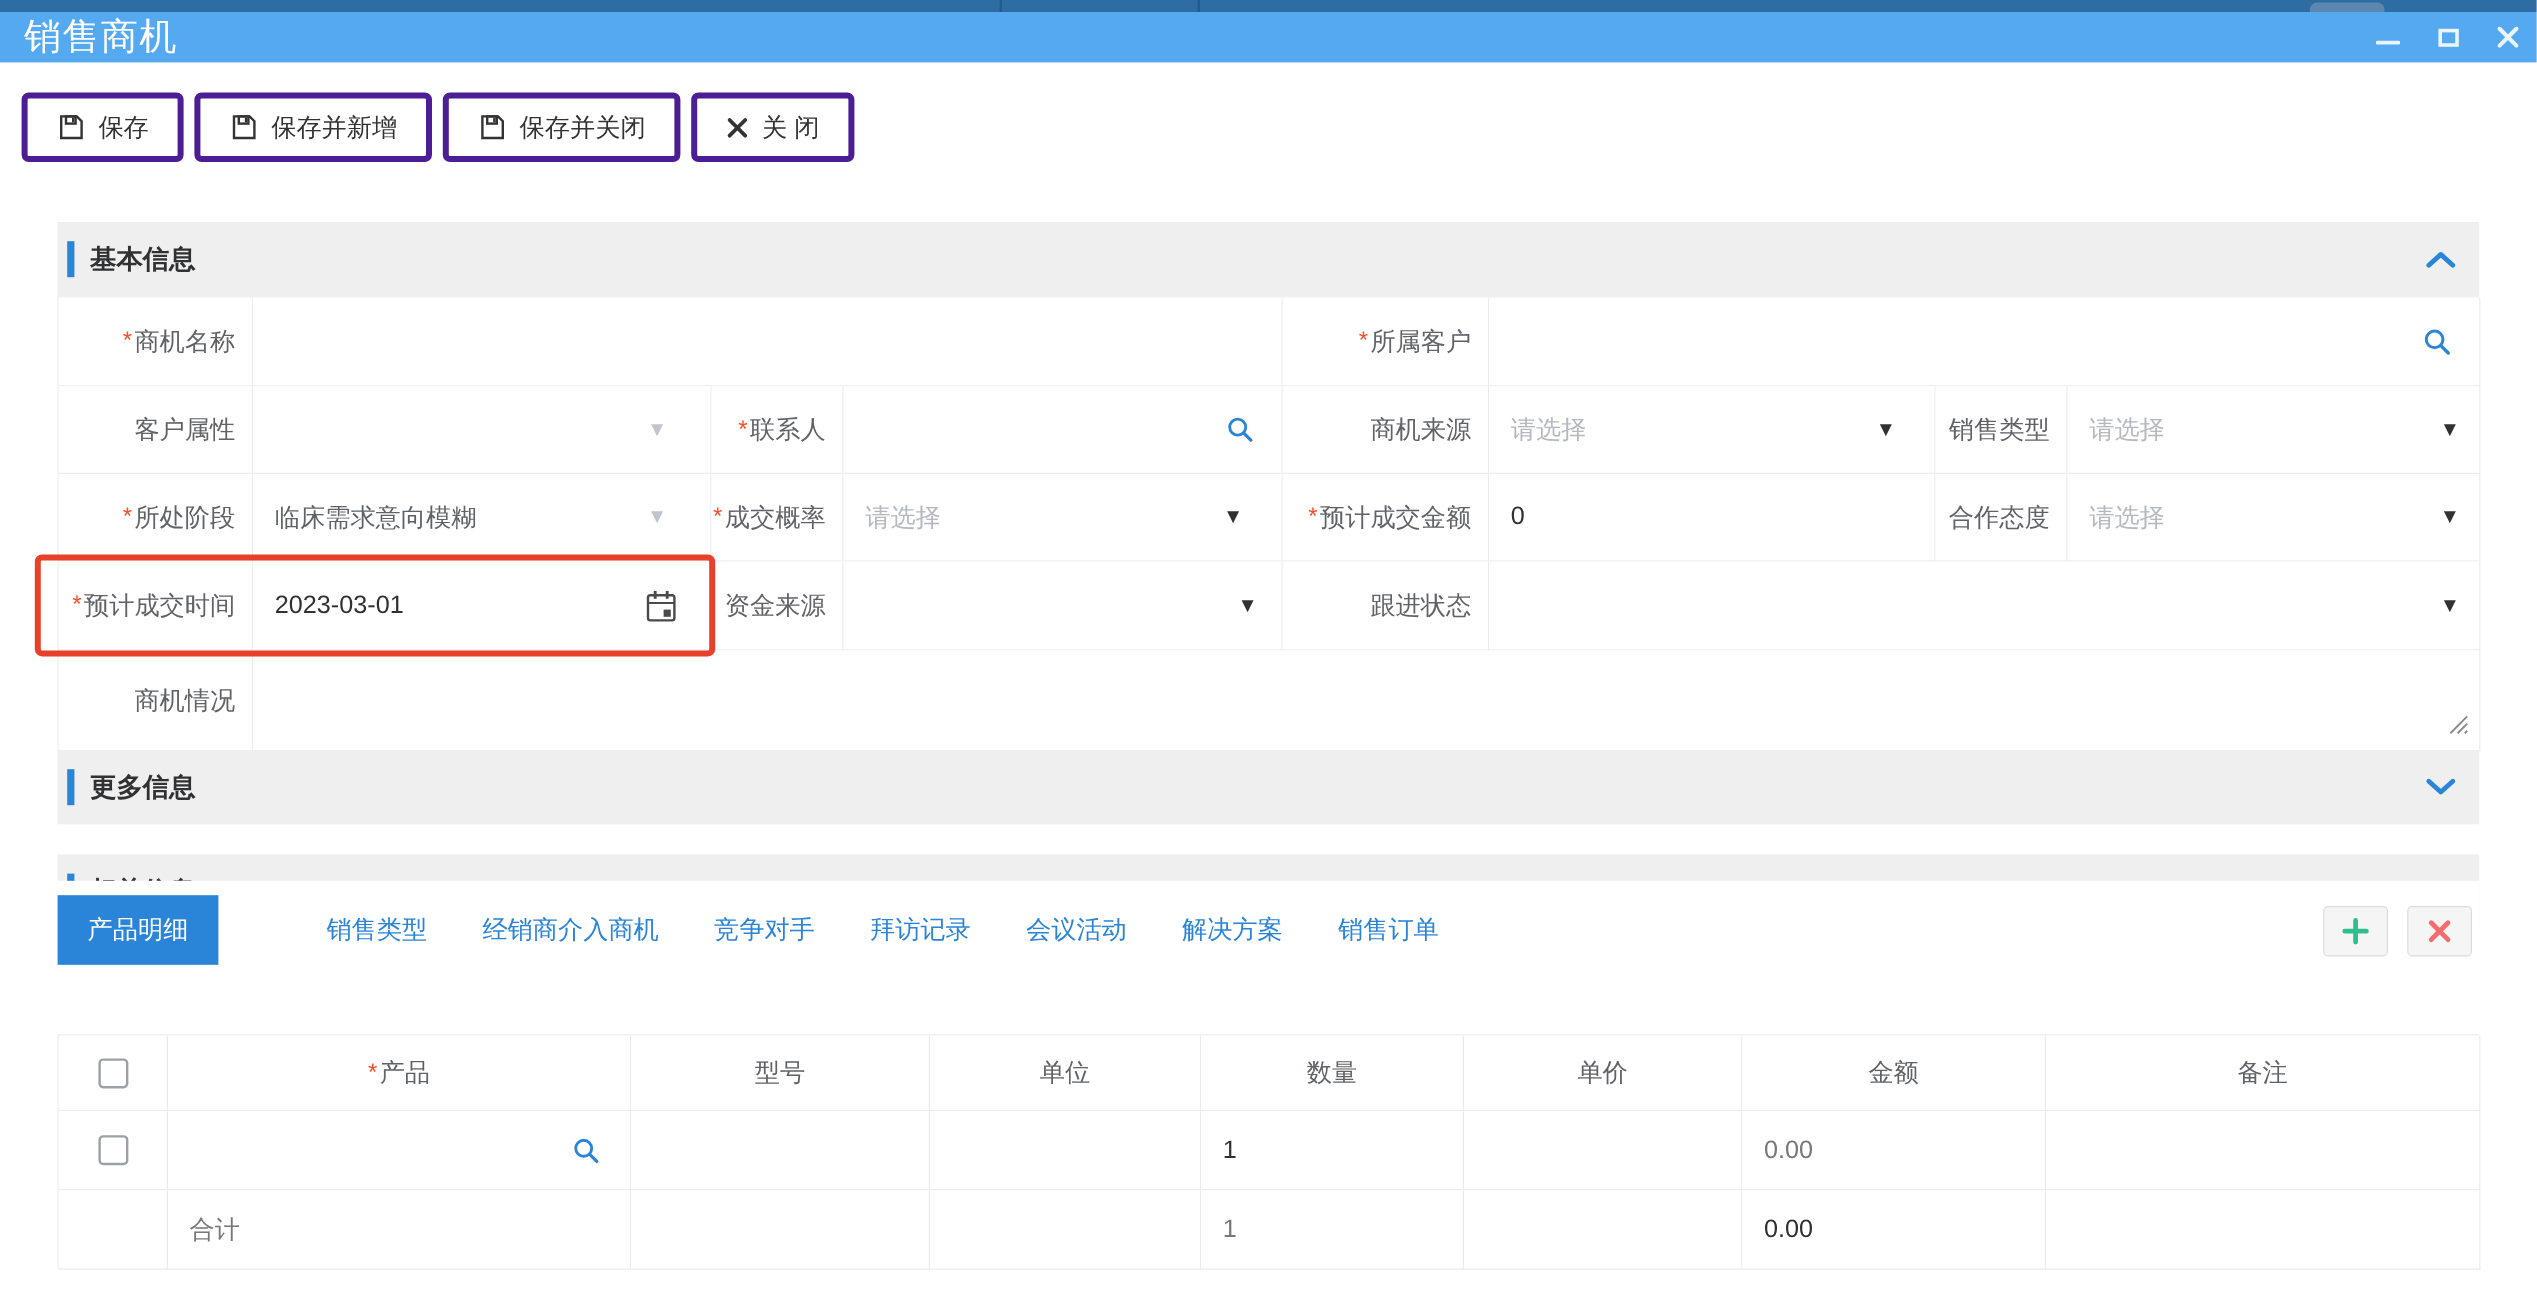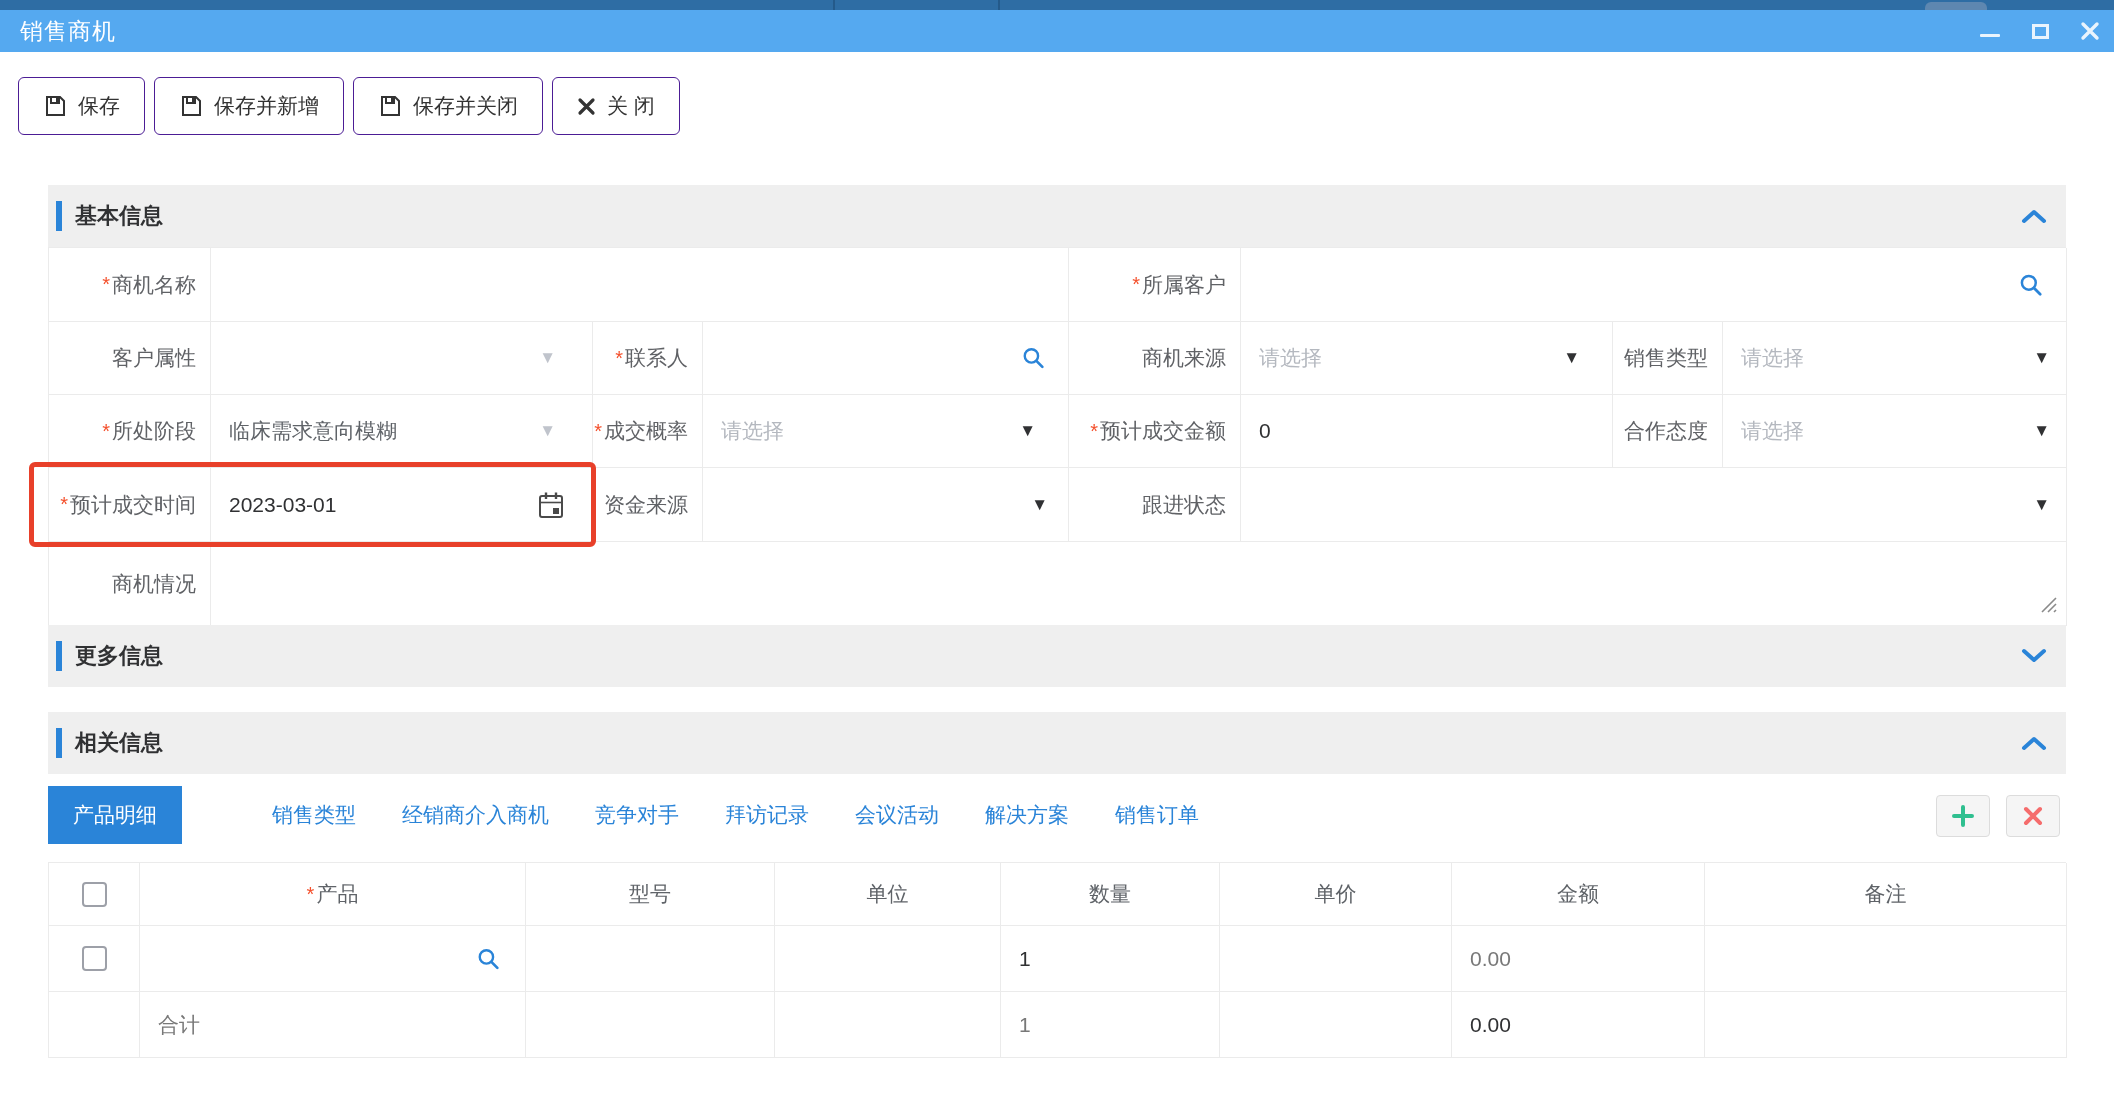--- a/index.html
+++ b/index.html
@@ -10,29 +10,29 @@
   
   .top-strip { position:absolute; left:0; top:0; width:2114px; height:10px; background:#2e6da4; }
   .top-strip .div1 { position:absolute; left:833px; top:0; width:2px; height:10px; background:#245a8a; }
   .top-strip .div2 { position:absolute; left:998px; top:0; width:2px; height:10px; background:#245a8a; }
   .top-strip .tab-bump { position:absolute; left:1925px; top:2px; width:62px; height:8px;
                          background:#5e87b0; border-radius:6px 6px 0 0; }
 
   
   .titlebar { position:absolute; left:0; top:10px; width:2114px; height:42px; background:#55a9f0;
               display:flex; align-items:center; }
-  .titlebar .title { color:#fff; font-size:23px; font-weight:500; margin-left:20px; letter-spacing:1px; }
+  .titlebar .title { color:#fff; font-size:31px; font-weight:500; margin-left:20px; letter-spacing:1px; }
   .win-controls { position:absolute; right:12px; top:0; height:42px; display:flex; align-items:center; gap:26px; }
   .win-btn { width:24px; height:24px; display:flex; align-items:center; justify-content:center; cursor:pointer; }
   .ic-min { width:20px; height:3px; background:#eaf4fd; border-radius:1px; margin-top:8px; }
   .ic-max { width:17px; height:15px; border:3px solid #eaf4fd; }
 
   
   .toolbar { position:absolute; left:18px; top:77px; display:flex; gap:9px; }
-  .tb-btn { height:58px; background:#fff; border:1px solid #4c1d95; border-radius:6px;
+  .tb-btn { height:58px; background:#fff; border:5px solid #4c1d95; border-radius:6px;
             display:flex; align-items:center; gap:11px; padding:0 24px; font-size:21px; color:#333;
             cursor:pointer; }
 
   
   .panel { position:absolute; left:48px; top:0; width:2018px; height:1094px; }
 
   .sec-header { position:absolute; left:0; width:2018px; height:62px; background:#efefef;
                 display:flex; align-items:center; }
   .sec-accent { width:6px; height:30px; background:#2a84d8; margin-left:8px; }
   .sec-title { font-size:22px; font-weight:bold; color:#303133; margin-left:13px; }
@@ -64,21 +64,21 @@
   .arrow-mid { right:20px; }
   .icon-right { position:absolute; right:22px; top:50%; transform:translateY(-50%); cursor:pointer;
                 display:flex; align-items:center; }
   .resize-grip { position:absolute; right:8px; bottom:6px; cursor:nwse-resize; }
 
   
   .highlight-ring { position:absolute; left:29px; top:462px; width:567px; height:85px;
                     border:5px solid #e8402a; border-radius:6px; pointer-events:none; z-index:9; }
 
   
-  .tabs-row { position:absolute; left:0; top:774px; width:2018px; height:88px; background:#fff; }
+  .tabs-row { position:absolute; left:0; top:734px; width:2018px; height:88px; background:#fff; }
   .tab-active { position:absolute; left:0; top:12px; width:134px; height:58px; background:#2a84d8;
                 color:#fff; font-size:21px; display:flex; align-items:center; justify-content:center;
                 cursor:pointer; }
   .tab-links { position:absolute; left:178px; top:12px; height:58px; display:flex; align-items:center; }
   .tab-link { color:#2a84d8; font-size:21px; margin-left:46px; cursor:pointer; white-space:nowrap; }
   .mini-btn { position:absolute; top:21px; width:54px; height:42px; background:#f5f5f5;
               border:1px solid #dcdcdc; border-radius:4px; display:flex; align-items:center;
               justify-content:center; cursor:pointer; }
   .btn-add { right:76px; }
   .btn-del { right:6px; }

